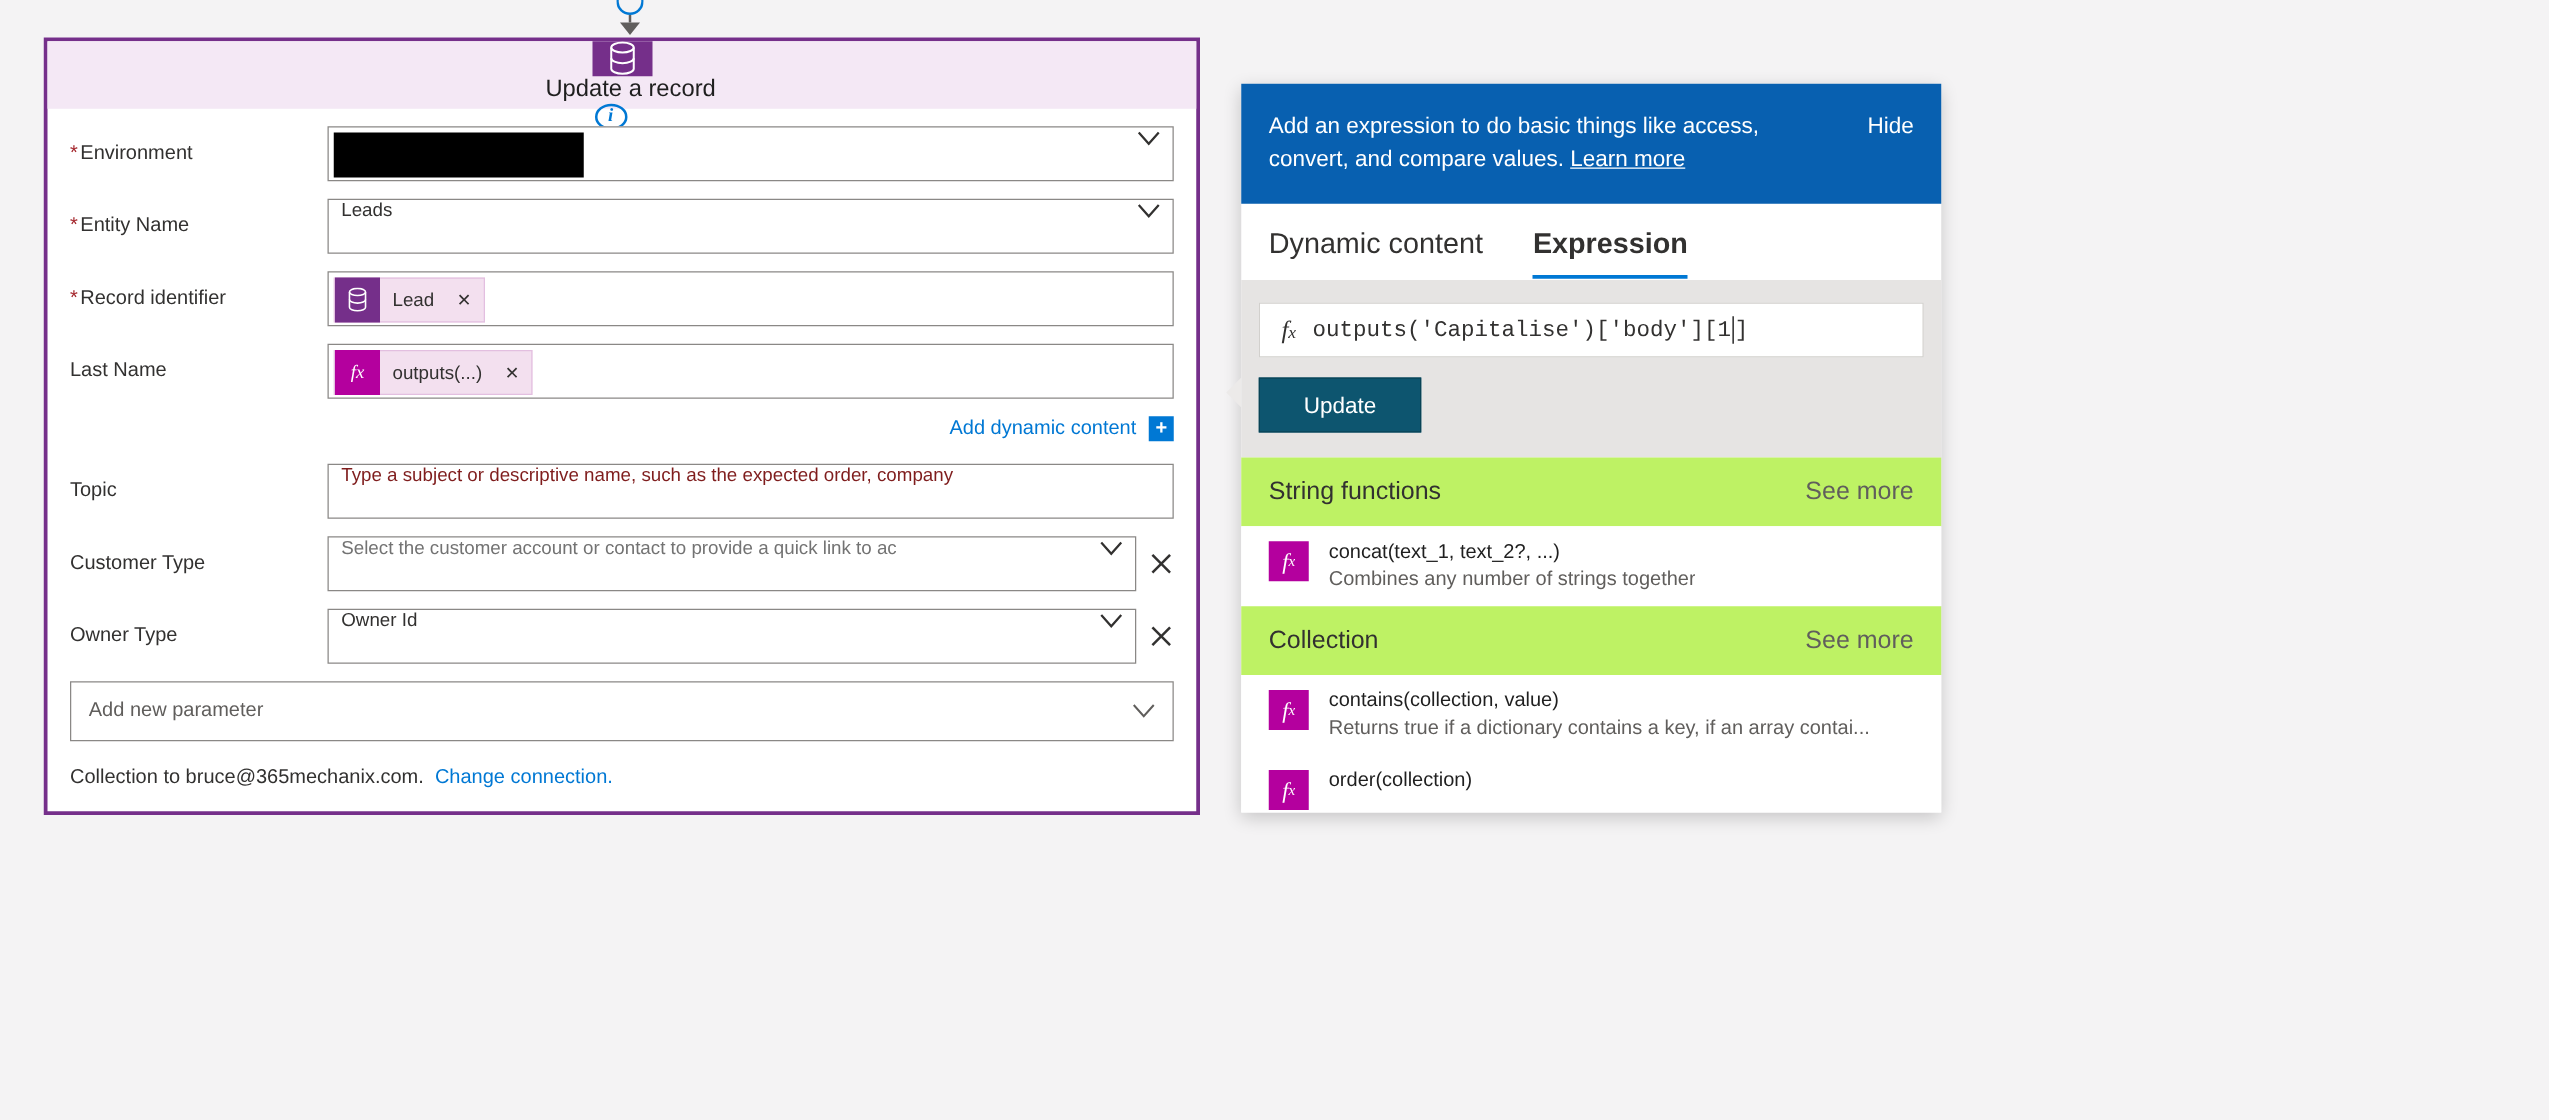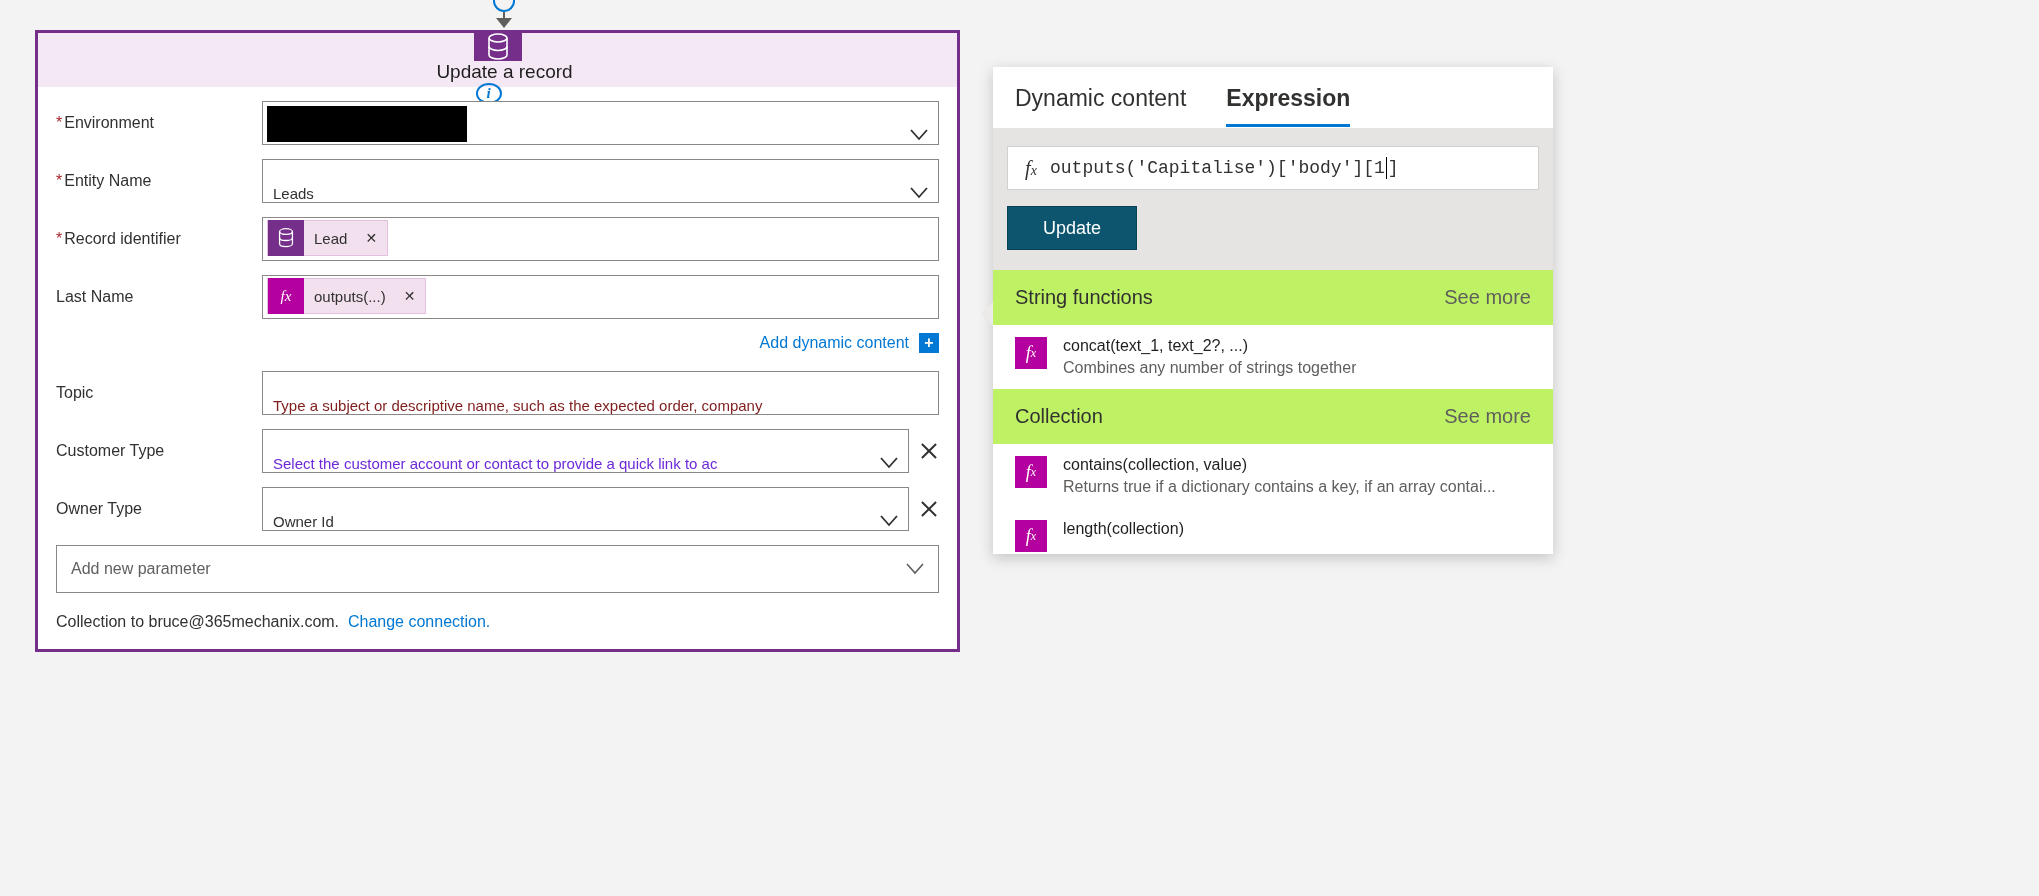--- a/index.html
+++ b/index.html
@@ -77,21 +77,21 @@
   }
   .row .label {
     width: 206px; font-size:16px; color:#323130;
   }
   .row .label .req { color:#a4262c; margin-right:2px; }
   .row .control-wrap {
     flex:1; display:flex; align-items:center; gap:10px;
   }
   .control {
     flex:1; height:44px; border:1px solid #8a8886;
-    display:flex; align-items:flex-end; padding: 0 10px; background:#fff; position:relative;
+    display:flex; align-items:flex-start; padding: 0 10px; background:#fff; position:relative;
   }
   .control.redacted::before {
     content:""; position:absolute; left:4px; top:4px; width: 200px; height: 36px; background:#000;
   }
   .chevron {
     margin-left:auto;
     width: 18px; height: 18px;
     display:flex; align-items:center; justify-content:center;
   }
   .chevron svg { width:18px; height:12px; }
@@ -299,21 +299,21 @@
         <div class="control">
           <span style="color:#7f1d1d;">Type a subject or descriptive name, such as the expected order, company</span>
         </div>
       </div>
     </div>
 
     <div class="row">
       <div class="label"><span>Customer Type</span></div>
       <div class="control-wrap">
         <div class="control">
-          <span style="color:#6d28d9; overflow:hidden; white-space:nowrap;">Select the customer account or contact to provide a quick link to ac</span>
+          <span style="color:#737373; overflow:hidden; white-space:nowrap;">Select the customer account or contact to provide a quick link to ac</span>
           <span class="chevron">
             <svg viewBox="0 0 18 12">
                 <path d="M1 1 L9 10 L17 1" stroke="#323130" stroke-width="1.8" fill="none"></path>
               </svg>
           </span>
         </div>
         <div class="clear-x"></div>
       </div>
     </div>
 
@@ -345,20 +345,26 @@
       <span>Collection to bruce@365mechanix.com.</span>&nbsp;
       <a href="#">Change connection.</a>
     </div>
 
   </div>
 </div>
 
 <div class="panel">
   <div class="callout-arrow"></div>
 
+  <div class="panel-top">
+    <div class="txt">
+      <span>Add an expression to do basic things like access, convert, and compare values. </span><a href="#">Learn more</a>
+    </div>
+    <div class="hide">Hide</div>
+  </div>
 
   <div class="tabs">
     <div class="tab">Dynamic content</div>
     <div class="tab active">Expression</div>
   </div>
 
   <div class="expr-area">
     <div class="expr-input">
       <div class="fx">f<span style="font-size:14px;">x</span></div>
       <div class="code">outputs('Capitalise')['body'][1<span class="cursor"></span>]</div>
@@ -385,17 +391,17 @@
   <div class="func-item">
     <div class="func-icon">f<span style="font-size:12px;">x</span></div>
     <div class="func-text">
       <div class="sig">contains(collection, value)</div>
       <div class="desc">Returns true if a dictionary contains a key, if an array contai...</div>
     </div>
   </div>
   <div class="func-item partial">
     <div class="func-icon">f<span style="font-size:12px;">x</span></div>
     <div class="func-text">
-      <div class="sig">length(collection)</div>
+      <div class="sig">order(collection)</div>
     </div>
   </div>
 
 </div>
 
 </body></html>

